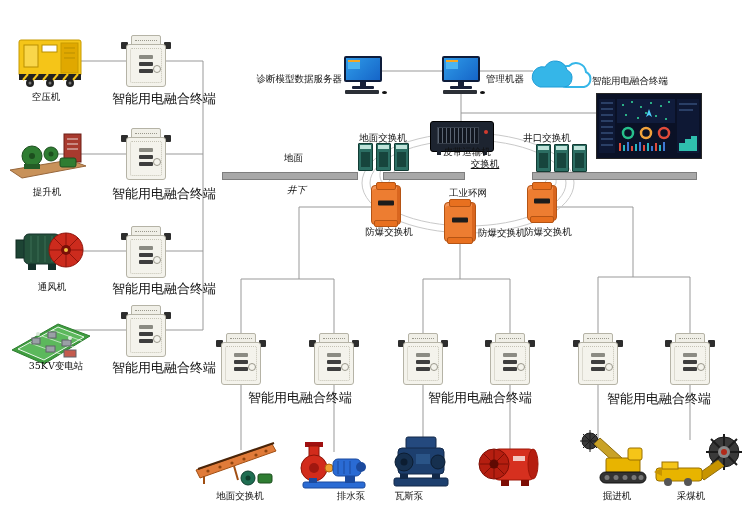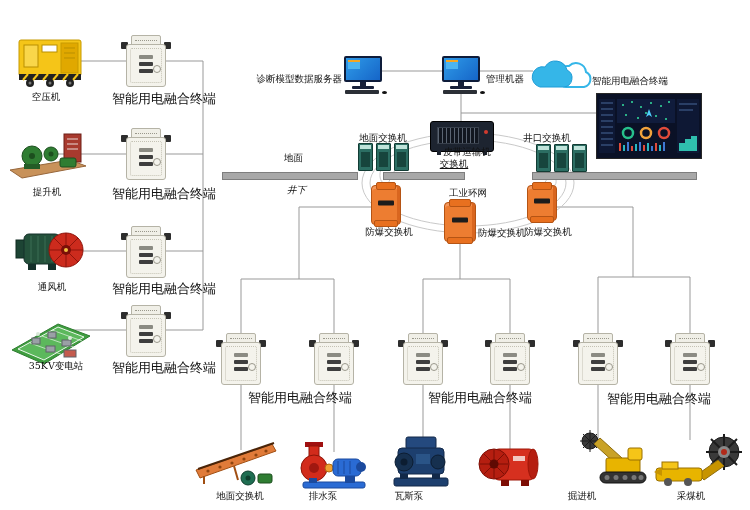--- a/index.html
+++ b/index.html
@@ -193,21 +193,21 @@
     <path d="M83 58 V50 h6 v-4 h6 v-3 h6 v15 z" fill="#2fbfae"></path>
   </svg>
 
   <div class="core" style="left:430px;top:121px;width:62px;height:29px;">
     <div class="ports"></div>
       <div class="led"></div>
     <div class="foot" style="left:6px;"></div>
       <div class="foot" style="right:6px;"></div>
   </div>
   <div class="lbl" style="left:427px;top:147px;width:80px;">皮带运输机</div>
-  <div class="lbl" style="left:414px;top:159px;width:80px;text-decoration:underline;">交换机</div>
+  <div class="lbl" style="left:445px;top:159px;width:80px;text-decoration:underline;">交换机</div>
 
   <div class="lbl" style="left:348px;top:133px;width:70px;font-family:Liberation Serif, serif;">地面交换机</div>
   <div class="gcluster" style="left:358px;top:143px;">
     <div class="gunit"></div>
       <div class="gunit"></div>
       <div class="gunit"></div>
   </div>
 
   <div class="lbl" style="left:512px;top:133px;width:70px;">井口交换机</div>
   <div class="gcluster" style="left:536px;top:144px;">
@@ -489,21 +489,21 @@
     <g stroke="#1b4a9e">
         <line x1="41" y1="21" x2="41" y2="34"></line>
         <line x1="47" y1="21" x2="47" y2="34"></line>
         <line x1="53" y1="21" x2="53" y2="34"></line>
       </g>
     <circle cx="64" cy="27" r="5" fill="#1b4a9e"></circle>
     <rect x="6" y="42" width="62" height="6" rx="2" fill="#2a6bd4" stroke="#1b4a9e"></rect>
     <rect x="12" y="38" width="8" height="5" fill="#1b4a9e"></rect>
       <rect x="48" y="36" width="10" height="7" fill="#1b4a9e"></rect>
   </svg>
-  <div class="lbl" style="left:288px;top:491px;width:70px;">排水泵</div>
+  <div class="lbl" style="left:316px;top:491px;width:70px;">排水泵</div>
 
   <svg class="dev" style="left:390px;top:434px;" width="62" height="58" viewBox="0 0 62 58">
     <rect x="16" y="3" width="30" height="12" rx="2" fill="#24497e" stroke="#122949"></rect>
     <rect x="8" y="14" width="46" height="26" rx="4" fill="#1d3f6e" stroke="#122949"></rect>
     <circle cx="14" cy="28" r="9" fill="#16304f" stroke="#0c1d31"></circle>
       <circle cx="14" cy="28" r="3.5" fill="#0c1d31"></circle>
     <circle cx="48" cy="28" r="7" fill="#16304f" stroke="#0c1d31"></circle>
     <rect x="26" y="20" width="14" height="10" fill="#2a5487"></rect>
     <rect x="4" y="44" width="54" height="8" rx="2" fill="#1d3f6e" stroke="#122949"></rect>
     <rect x="10" y="40" width="8" height="5" fill="#122949"></rect>
@@ -541,21 +541,21 @@
     <rect x="48" y="22" width="14" height="12" rx="2" fill="#f5c518" stroke="#9a7000"></rect>
     <rect x="20" y="46" width="46" height="11" rx="5.5" fill="#333" stroke="#111"></rect>
     <g fill="#777">
         <circle cx="27" cy="51.5" r="2.5"></circle>
         <circle cx="36" cy="51.5" r="2.5"></circle>
         <circle cx="45" cy="51.5" r="2.5"></circle>
         <circle cx="54" cy="51.5" r="2.5"></circle>
         <circle cx="61" cy="51.5" r="2.5"></circle>
       </g>
   </svg>
-  <div class="lbl" style="left:547px;top:491px;width:70px;">掘进机</div>
+  <div class="lbl" style="left:582px;top:491px;width:70px;">掘进机</div>
 
   <svg class="dev" style="left:652px;top:430px;" width="90" height="60" viewBox="0 0 90 60">
     <circle cx="72" cy="22" r="15" fill="#3a3a3a" stroke="#1c1c1c"></circle>
     <g stroke="#1c1c1c" stroke-width="2">
         <line x1="72" y1="4" x2="72" y2="40"></line>
         <line x1="54" y1="22" x2="90" y2="22"></line>
         <line x1="59" y1="9" x2="85" y2="35"></line>
         <line x1="85" y1="9" x2="59" y2="35"></line>
       </g>
     <circle cx="72" cy="22" r="6" fill="#888"></circle>

